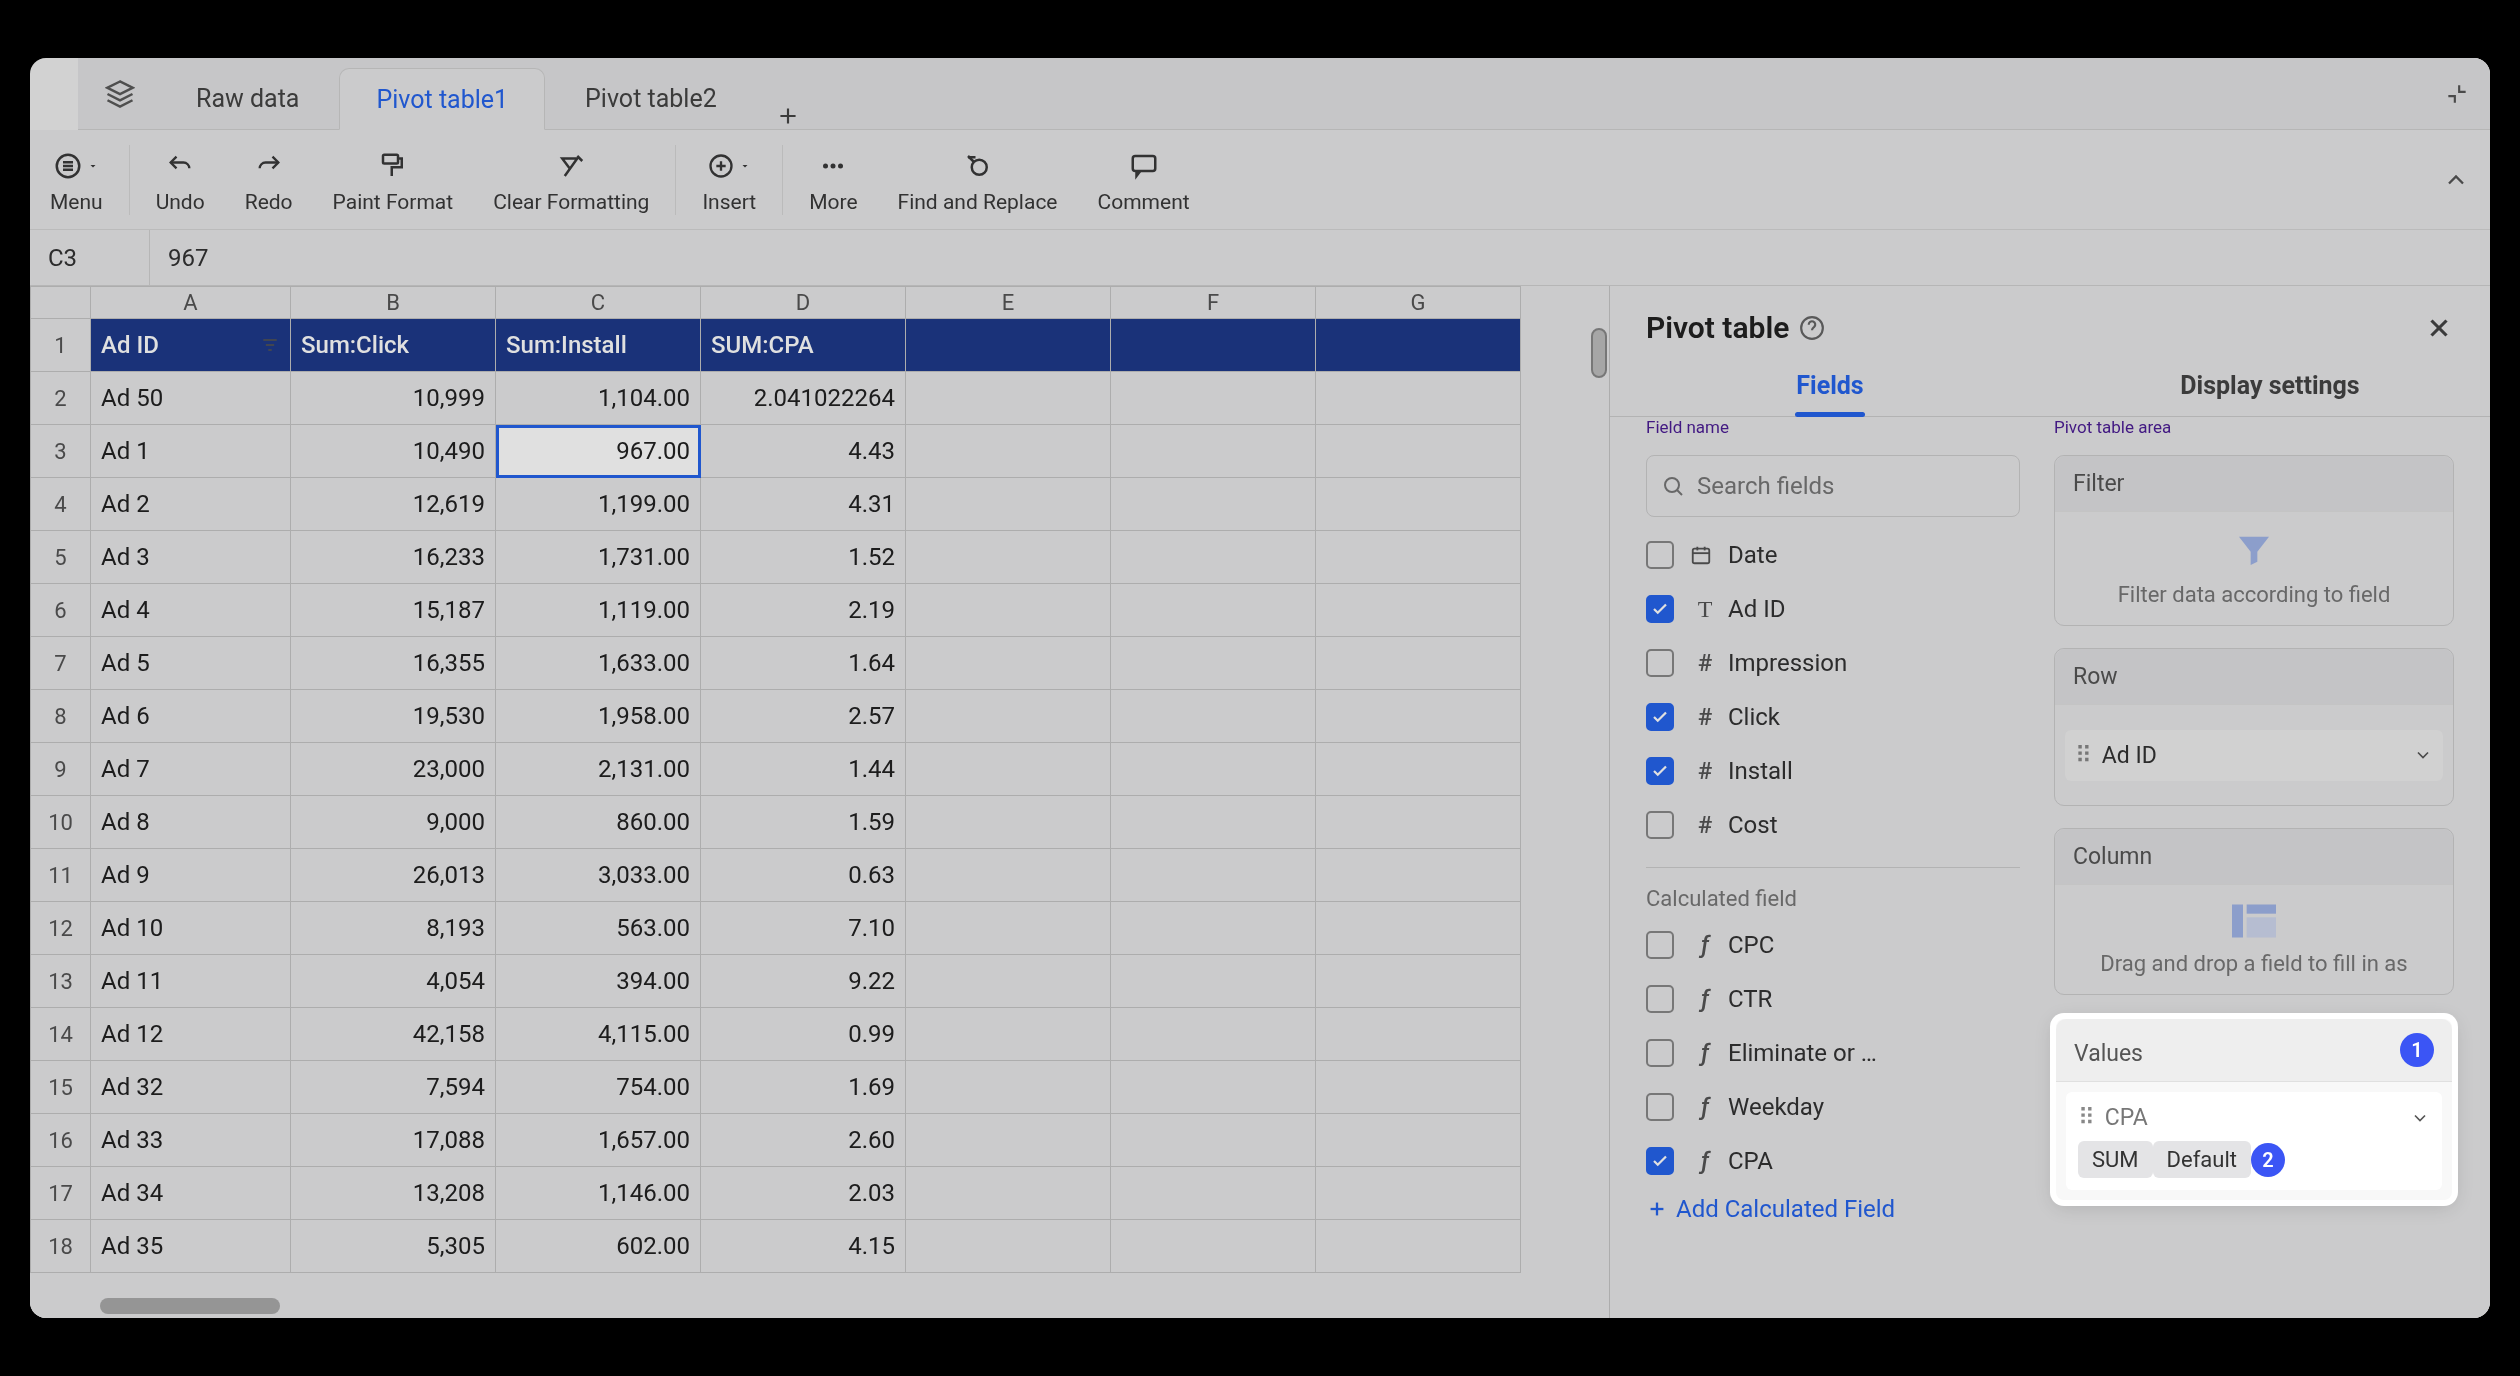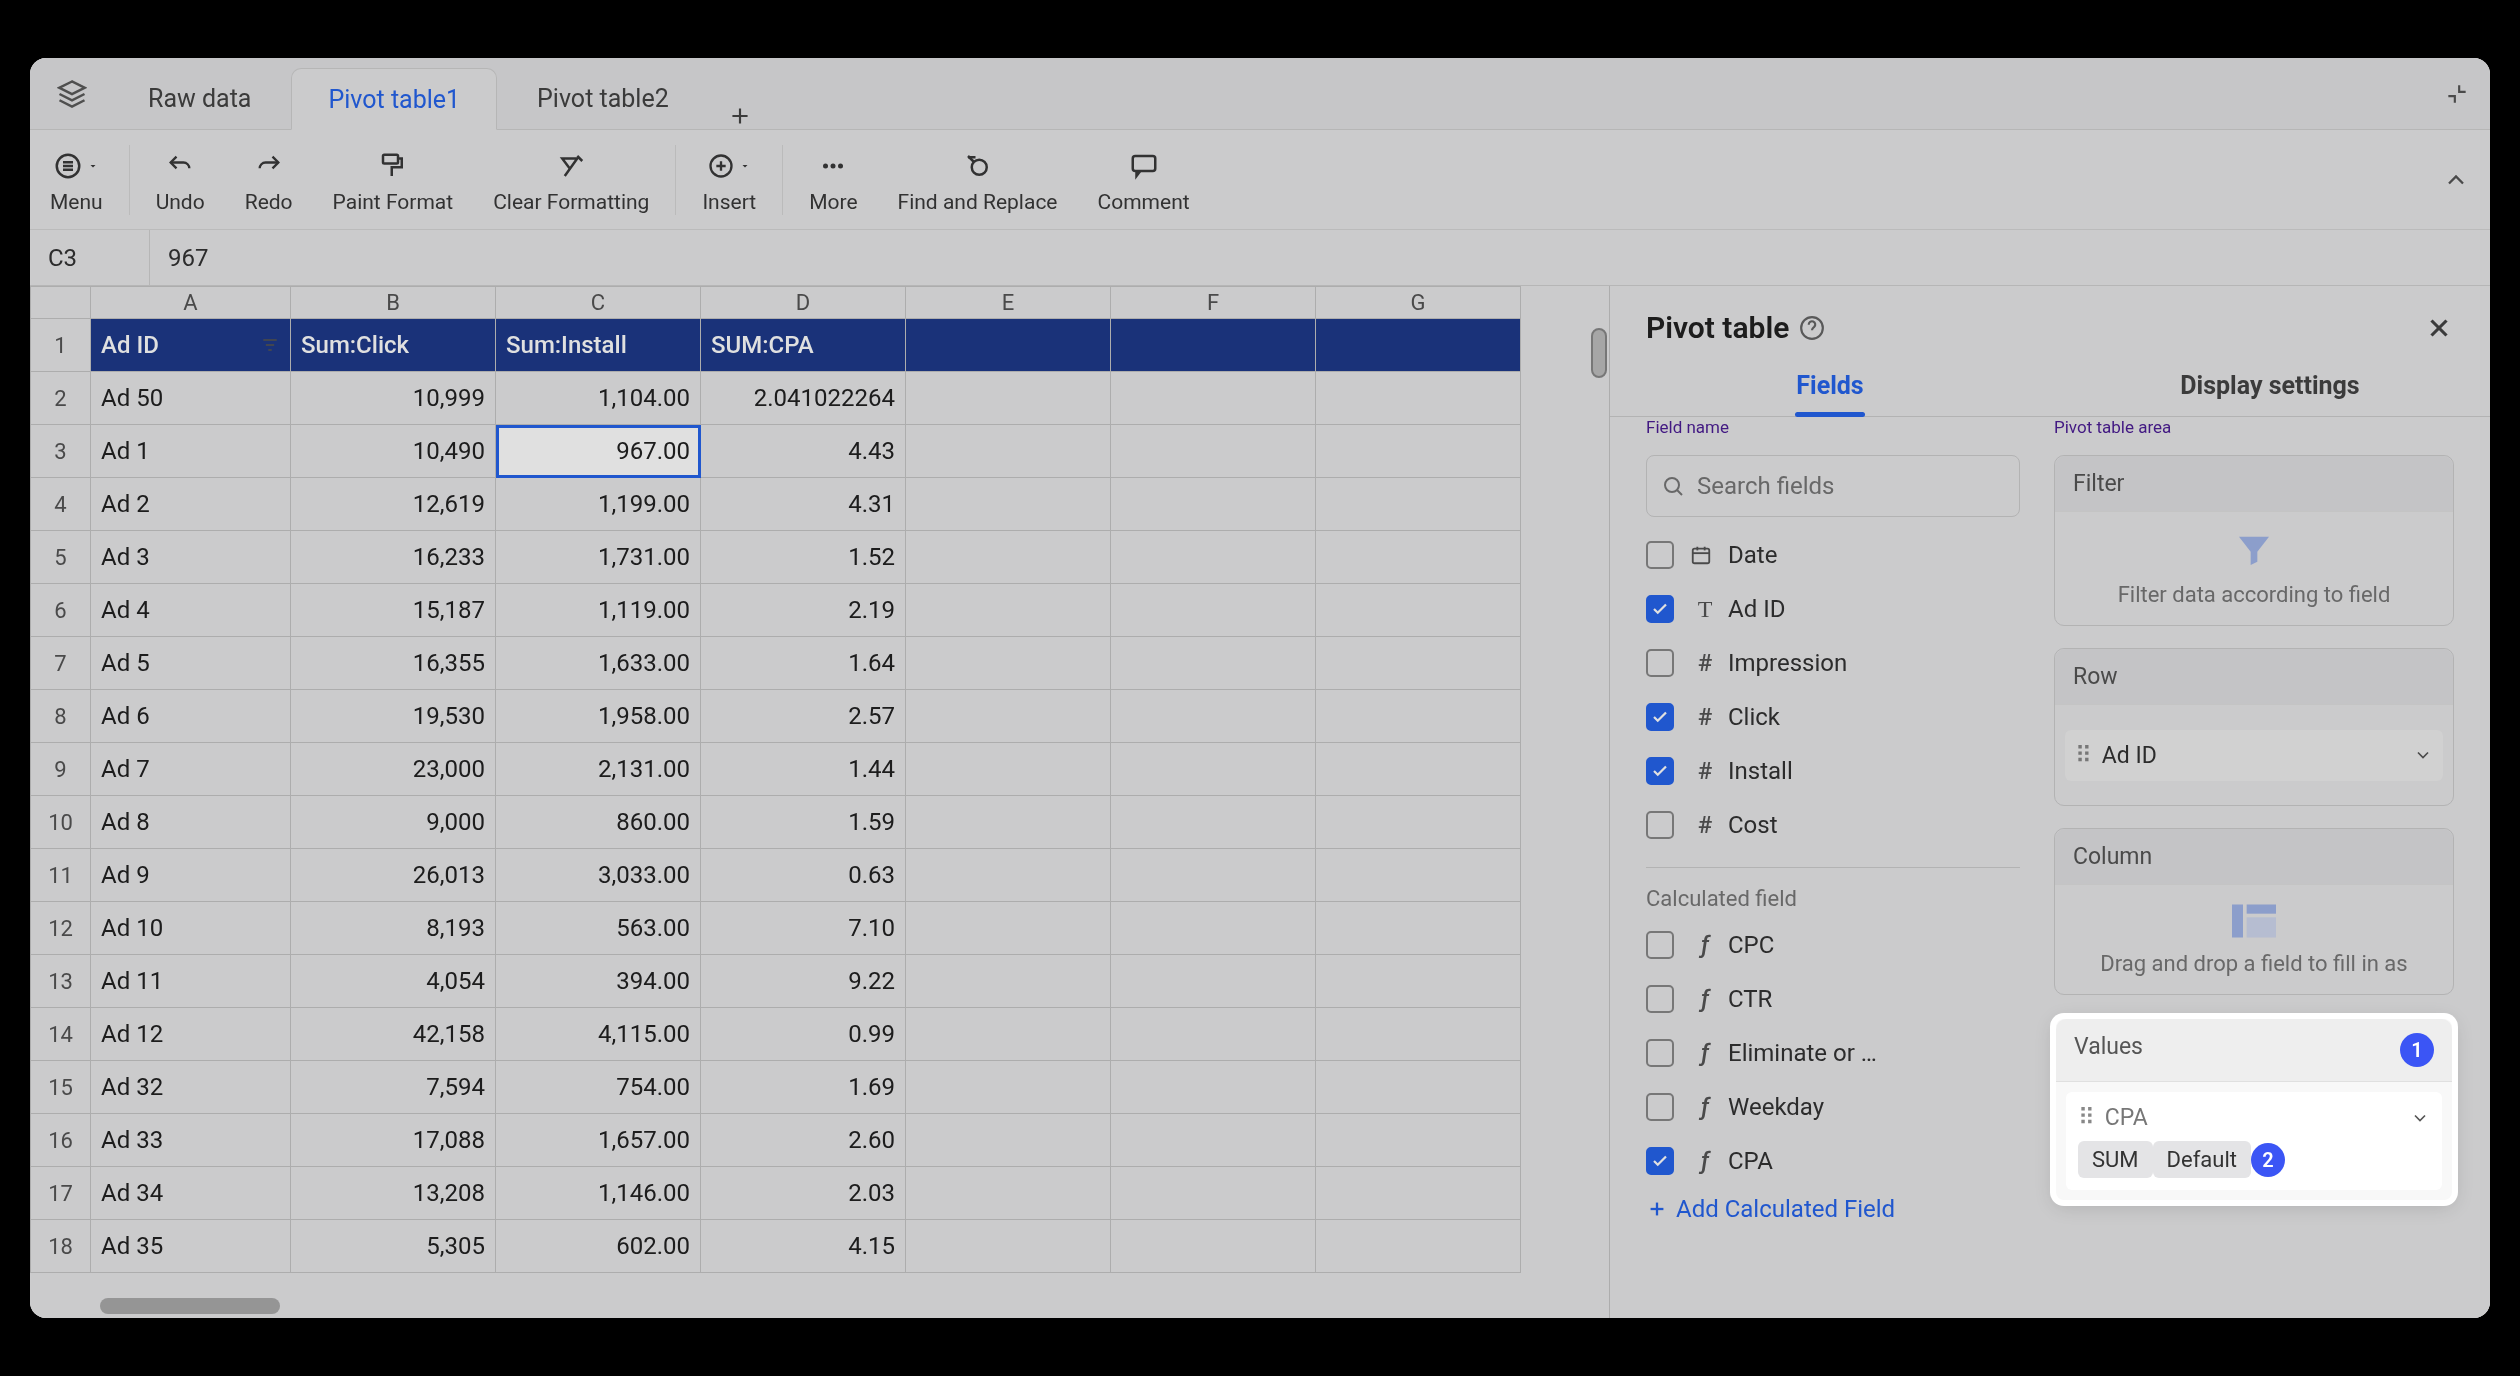--- a/index.html
+++ b/index.html
@@ -1,21 +1,21 @@
 <!DOCTYPE html>
 <html><head>
 <meta charset="utf-8">
 <style>
 * { margin: 0; padding: 0; box-sizing: border-box; font-family: -apple-system, BlinkMacSystemFont, "Segoe UI", Roboto, sans-serif; }
 body { background: #000; width: 2520px; height: 1376px; display: flex; align-items: center; justify-content: center; }
 .frame { width: 2460px; height: 1260px; background: #f0f0f0; border-radius: 16px; overflow: hidden; position: relative; box-shadow: 0 0 20px rgba(0,0,0,0.5); transform: scale(1); transform-origin: top left;}
 .overlay { position:absolute; inset:0; background: rgba(0,0,0,0.12); pointer-events:none; z-index:50;}
 
 
-.tabrow { height: 72px; background: #e2e2e4; display:flex; align-items:center; padding: 0 0 0 12px; border-bottom: 1px solid #d0d0d0;}
+.tabrow { height: 72px; background: #e2e2e4; display:flex; align-items:center; padding: 0 0 0 12px; border-bottom: 1px solid #d0d0d0; margin-left: 48px;}
 .layers-icon { width:60px; display:flex; justify-content:center; color:#5a5a5a;}
 .tabs { display:flex; height:100%; align-items:flex-end; margin-left:10px;}
 .tab { padding: 0 36px; height: 62px; display:flex; align-items:center; font-size:25px; color:#444; border-radius: 10px 10px 0 0; margin-right:4px; cursor:pointer;}
 .tab.active { background:#e7e7e9; color:#2563eb; border:1px solid #d0d0d0; border-bottom: 1px solid #e7e7e9; position:relative; top:1px;}
 .addtab { display:flex; align-items:center; padding: 0 18px; font-size:28px; color:#444; cursor:pointer;}
 .mini-icon { margin-left:auto; margin-right:20px; color:#555; cursor:pointer;}
 
 
 .toolbar { height: 100px; display:flex; background:#e7e7e9; align-items:center; border-bottom: 1px solid #d5d5d5;}
 .tool { display:flex; flex-direction:column; align-items:center; justify-content:center; padding: 0 20px; height:100%; cursor:pointer; color:#3a3a3a;}
@@ -86,21 +86,21 @@
 
 .zone { border:1px solid #ccc; border-radius:10px; background:#e7e7e9; margin-bottom:22px; }
 .zone .zhdr { font-size:23px; color:#555; padding: 14px 18px; border-bottom:1px solid #e0e0e0; background:#e0e0e2; border-radius:10px 10px 0 0;}
 .zone .zbody { padding: 18px; display:flex; flex-direction:column; align-items:center; justify-content:center; min-height:100px; color:#777; font-size:22px; text-align:center; gap:12px;}
 .zone .zbody.items { align-items:stretch; padding:10px;}
 .chip { display:flex; align-items:center; background:#eee; border-radius:6px; padding:12px 10px; font-size:23px; color:#333;}
 .chip .drag { color:#888; margin-right:10px;}
 .chip .chev2 { margin-left:auto; color:#555;}
 
 .values-zone { border:2px solid #fff; background:#f8f8f8; border-radius:10px; position:relative; box-shadow: 0 0 0 4px #fff, 0 4px 20px rgba(0,0,0,0.15); z-index:60;}
-.values-zone .zhdr { background:#eee; display:flex; align-items:flex-start; justify-content:space-between;}
+.values-zone .zhdr { background:#eee; display:flex; align-items:flex-end; justify-content:space-between;}
 .values-zone .zbody { padding:10px;}
 .valuechip { display:flex; flex-direction:column; gap:10px; background:#fff; border-radius:6px; padding:12px;}
 .vrow1 { display:flex; align-items:center; font-size:23px;}
 .vrow1 .drag { color:#888; margin-right:10px;}
 .vrow1 .chev2 { margin-left:auto; color:#555;}
 .vrow2 { display:flex; gap:0; align-items:center;}
 .pill { background:#e4e4e6; padding:6px 14px; border-radius:6px; font-size:22px; color:#333;}
 .numcirc { width:34px; height:34px; border-radius:50%; background:#3b55f5; color:#fff; display:inline-flex; align-items:center; justify-content:center; font-size:20px; font-weight:600;}
 
 svg { display:block; }

